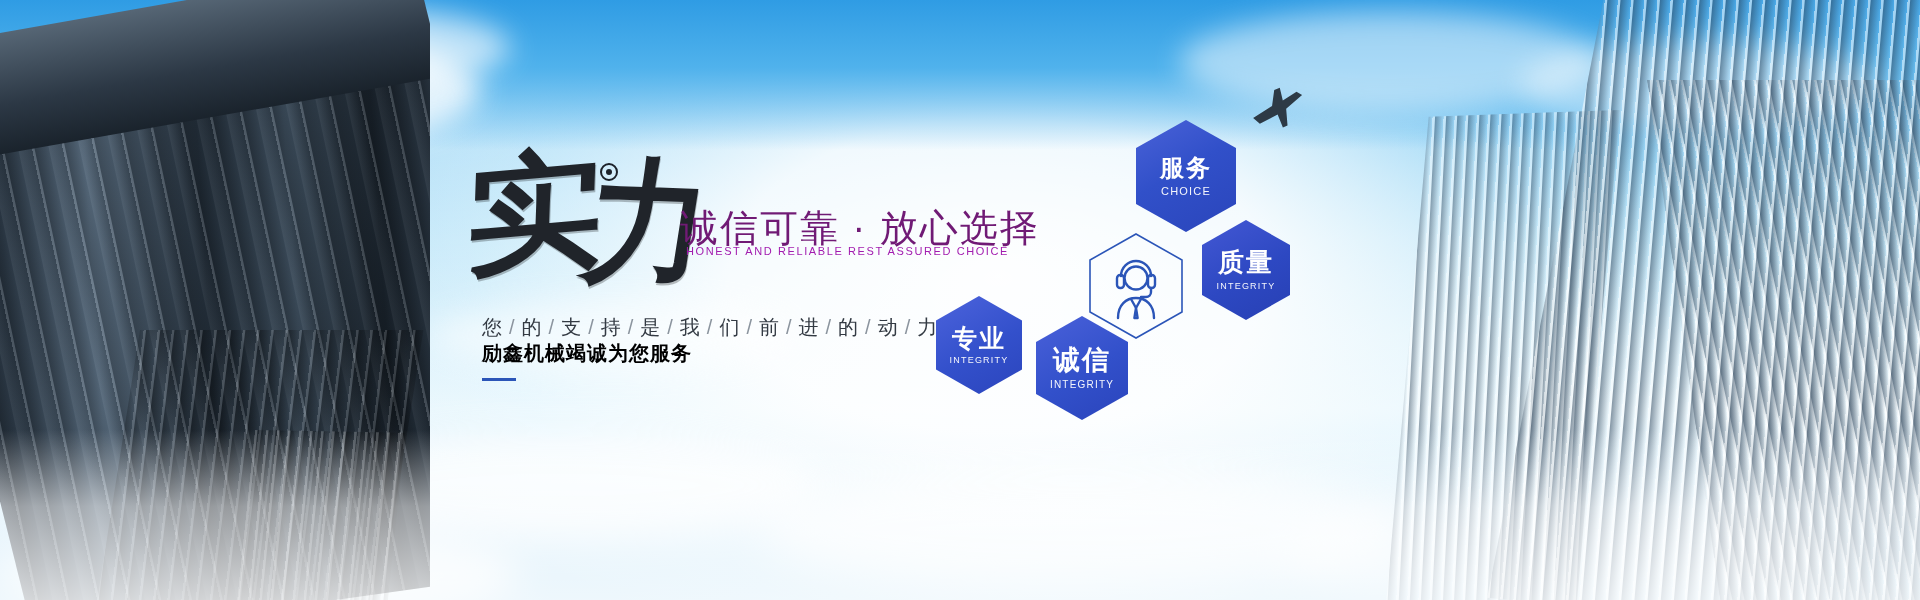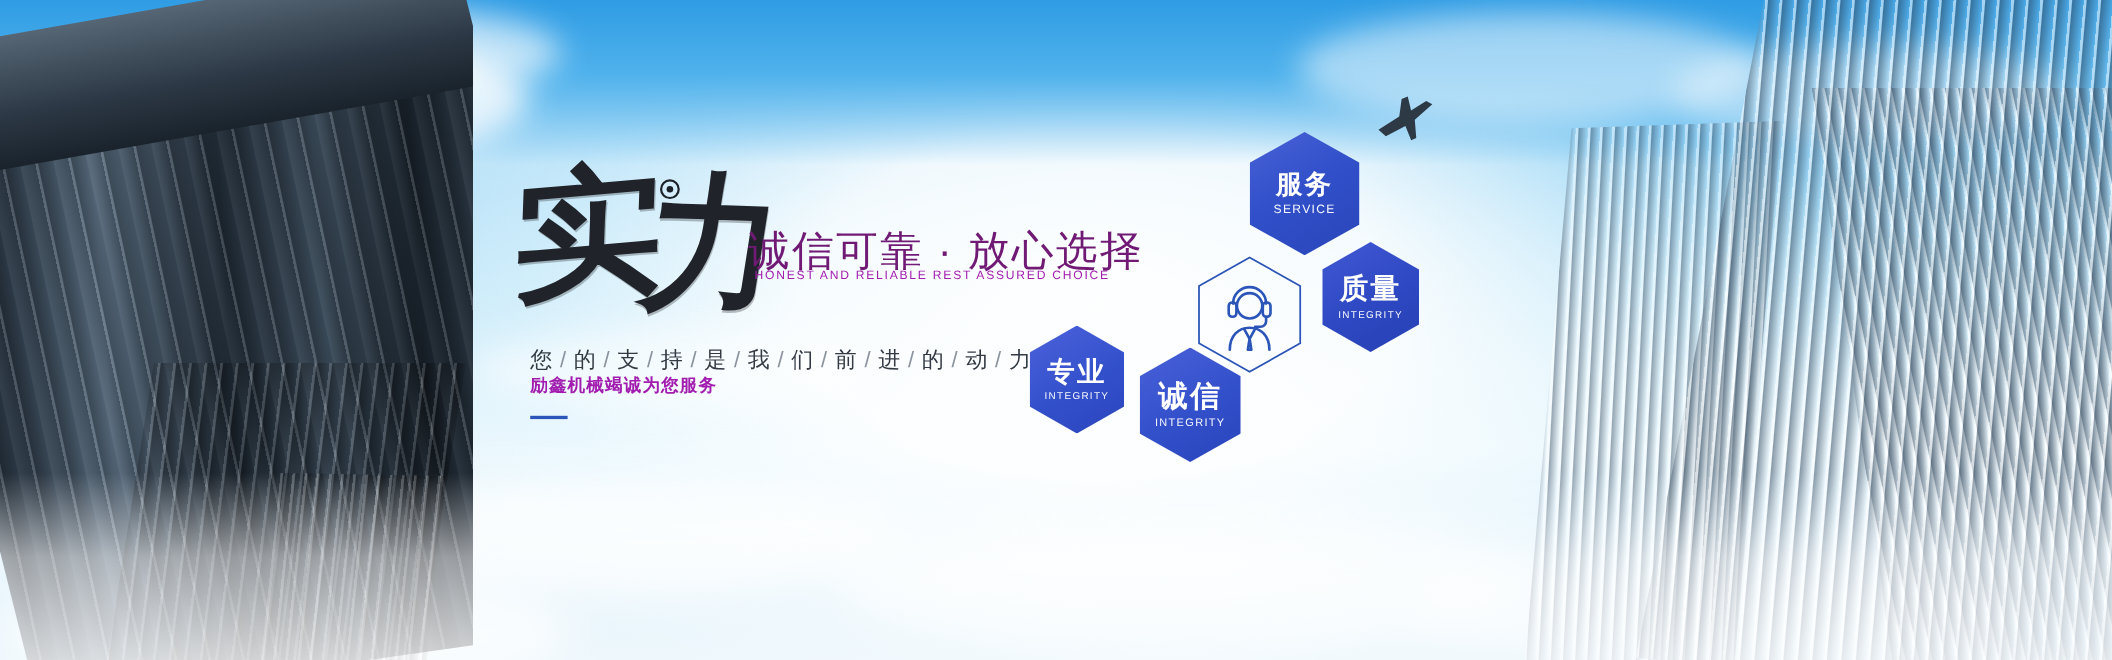--- a/index.html
+++ b/index.html
@@ -134,21 +134,21 @@
   }
 
   
   .sub-slashed{
     position:absolute;left:482px;top:314px;
     font-size:20px;color:#333a43;letter-spacing:1px;white-space:nowrap;
   }
   .sub-slashed .sl{color:#8b949e;margin:0 6px;}
   .sub-main{
     position:absolute;left:482px;top:340px;
-    font-size:16px;font-weight:700;color:#a21caf;letter-spacing:1px;white-space:nowrap;
+    font-size:20px;font-weight:700;color:#000000;letter-spacing:1px;white-space:nowrap;
   }
   .underbar{
     position:absolute;left:482px;top:378px;width:34px;height:3px;background:#2b55b8;
   }
 
   
   .hex{
     position:absolute;
     clip-path:polygon(50% 0%,100% 25%,100% 75%,50% 100%,0% 75%,0% 25%);
     display:flex;flex-direction:column;align-items:center;justify-content:center;
@@ -222,21 +222,21 @@
 
   <div class="slogan">诚信可靠 · 放心选择</div>
   <div class="slogan-en">HONEST AND RELIABLE  REST ASSURED CHOICE</div>
 
   <div class="sub-slashed"><span>您</span><span class="sl">/</span><span>的</span><span class="sl">/</span><span>支</span><span class="sl">/</span><span>持</span><span class="sl">/</span><span>是</span><span class="sl">/</span><span>我</span><span class="sl">/</span><span>们</span><span class="sl">/</span><span>前</span><span class="sl">/</span><span>进</span><span class="sl">/</span><span>的</span><span class="sl">/</span><span>动</span><span class="sl">/</span><span>力</span></div>
   <div class="sub-main">励鑫机械竭诚为您服务</div>
   <div class="underbar"></div>
 
   <div class="hex hex-service">
     <span class="cn">服务</span>
-    <span class="en">SERVICE</span>
+    <span class="en">CHOICE</span>
   </div>
   <div class="hex hex-quality">
     <span class="cn">质量</span>
     <span class="en">INTEGRITY</span>
   </div>
   <div class="hex hex-pro">
     <span class="cn">专业</span>
     <span class="en">INTEGRITY</span>
   </div>
   <div class="hex hex-honest">

